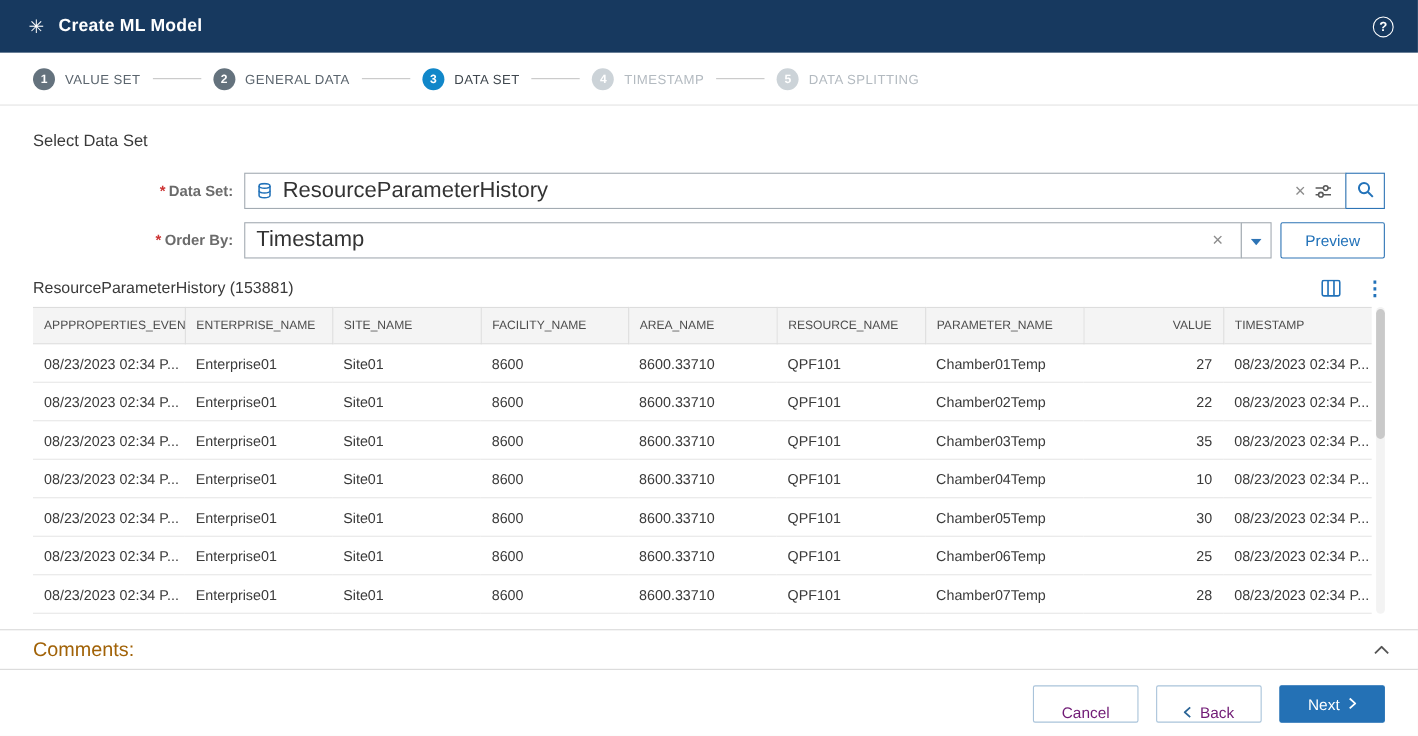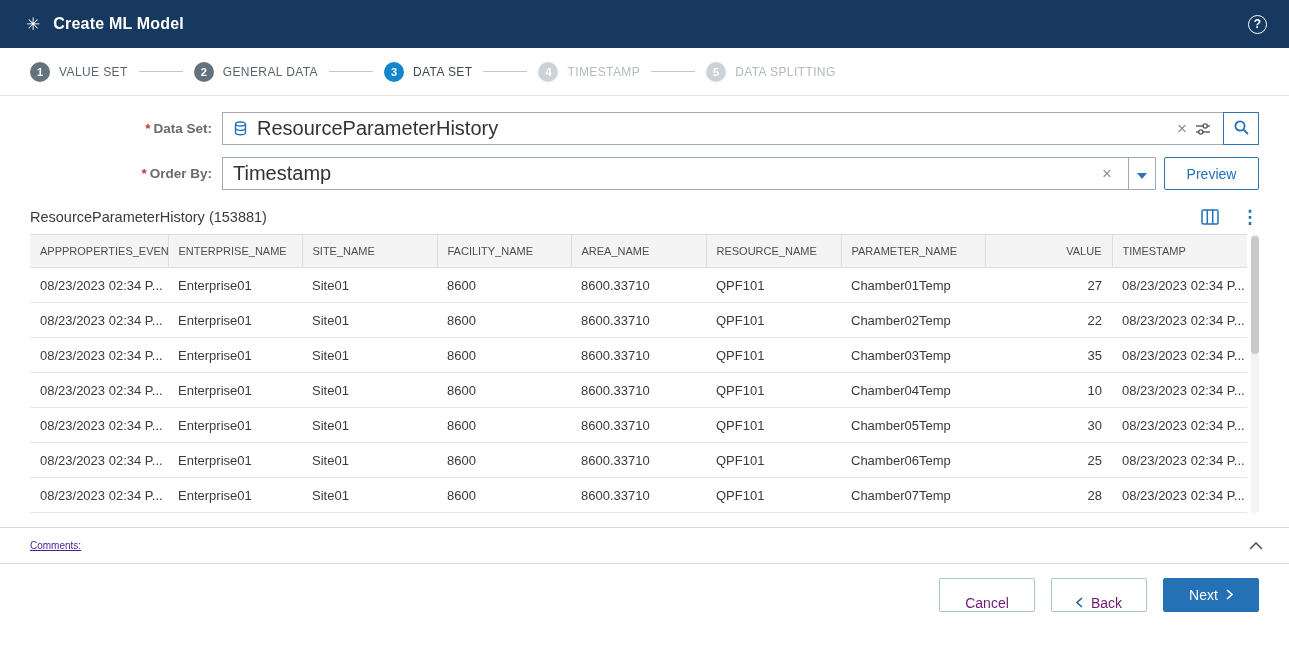--- a/index.html
+++ b/index.html
@@ -111,21 +111,21 @@
     position: absolute; top: 2px; left: 0; width: 8px; height: 118px;
     background: #c9c9c9; border-radius: 4px;
   }
 
   
   .comments {
     margin-top: 14px; height: 37px;
     border-top: 1px solid #d9d9d9; border-bottom: 1px solid #d9d9d9;
     display: flex; align-items: center; padding: 0 26px 0 30px;
   }
-  .comments .clabel { font-size: 10px; color: #4c1d95; text-decoration: underline; }
+  .comments .clabel { font-size: 18px; color: #a16207; }
   .comments .chev { margin-left: auto; cursor: pointer; display: flex; }
 
   
   .footer {
     display: flex; justify-content: flex-end; align-items: center;
     gap: 16px; padding: 14px 30px 0 30px;
   }
   .footer .btn { margin-left: 0; min-width: 96px; height: 34px; }
   .btn.secondary { border: 1px solid #a9c3da; color: #701a75; display: inline-flex; align-items: flex-end; justify-content: center; gap: 8px; }
   .btn.primary {
@@ -166,20 +166,21 @@
       <span class="slabel">TIMESTAMP</span>
     </div>
     <span class="connector"></span>
     <div class="step future">
       <span class="circle">5</span>
       <span class="slabel">DATA SPLITTING</span>
     </div>
   </div>
 
   <div class="content">
+    <div class="section-title">Select Data Set</div>
 
     <div class="form-row">
       <div class="flabel">
         <span class="req">*</span><span>Data Set:</span>
       </div>
       <div class="field-area">
         <div class="input">
           <span class="lead-icon">
             <svg width="15" height="15" viewBox="0 0 16 16" fill="none" stroke="#2272b9" stroke-width="1.5">
               <ellipse cx="8" cy="3.2" rx="5.3" ry="2.2"></ellipse>

